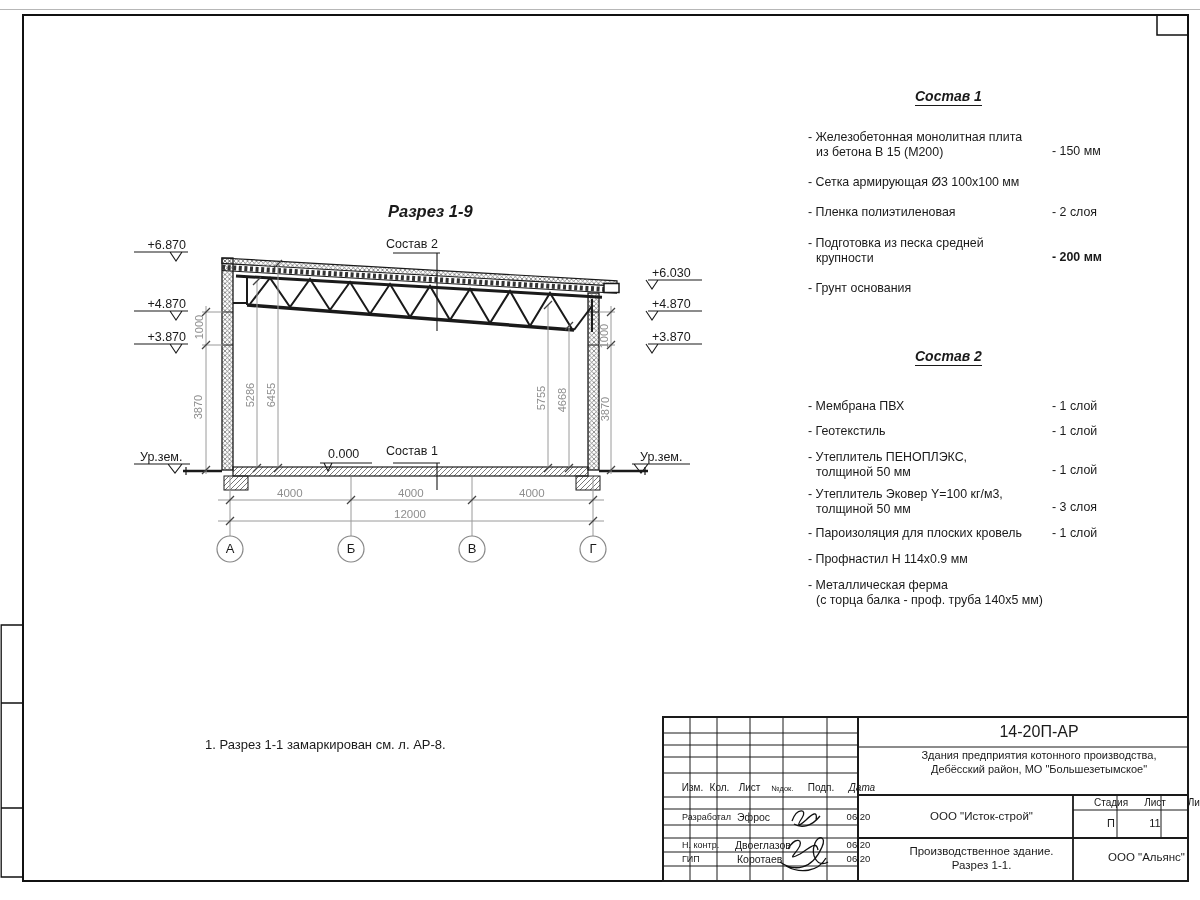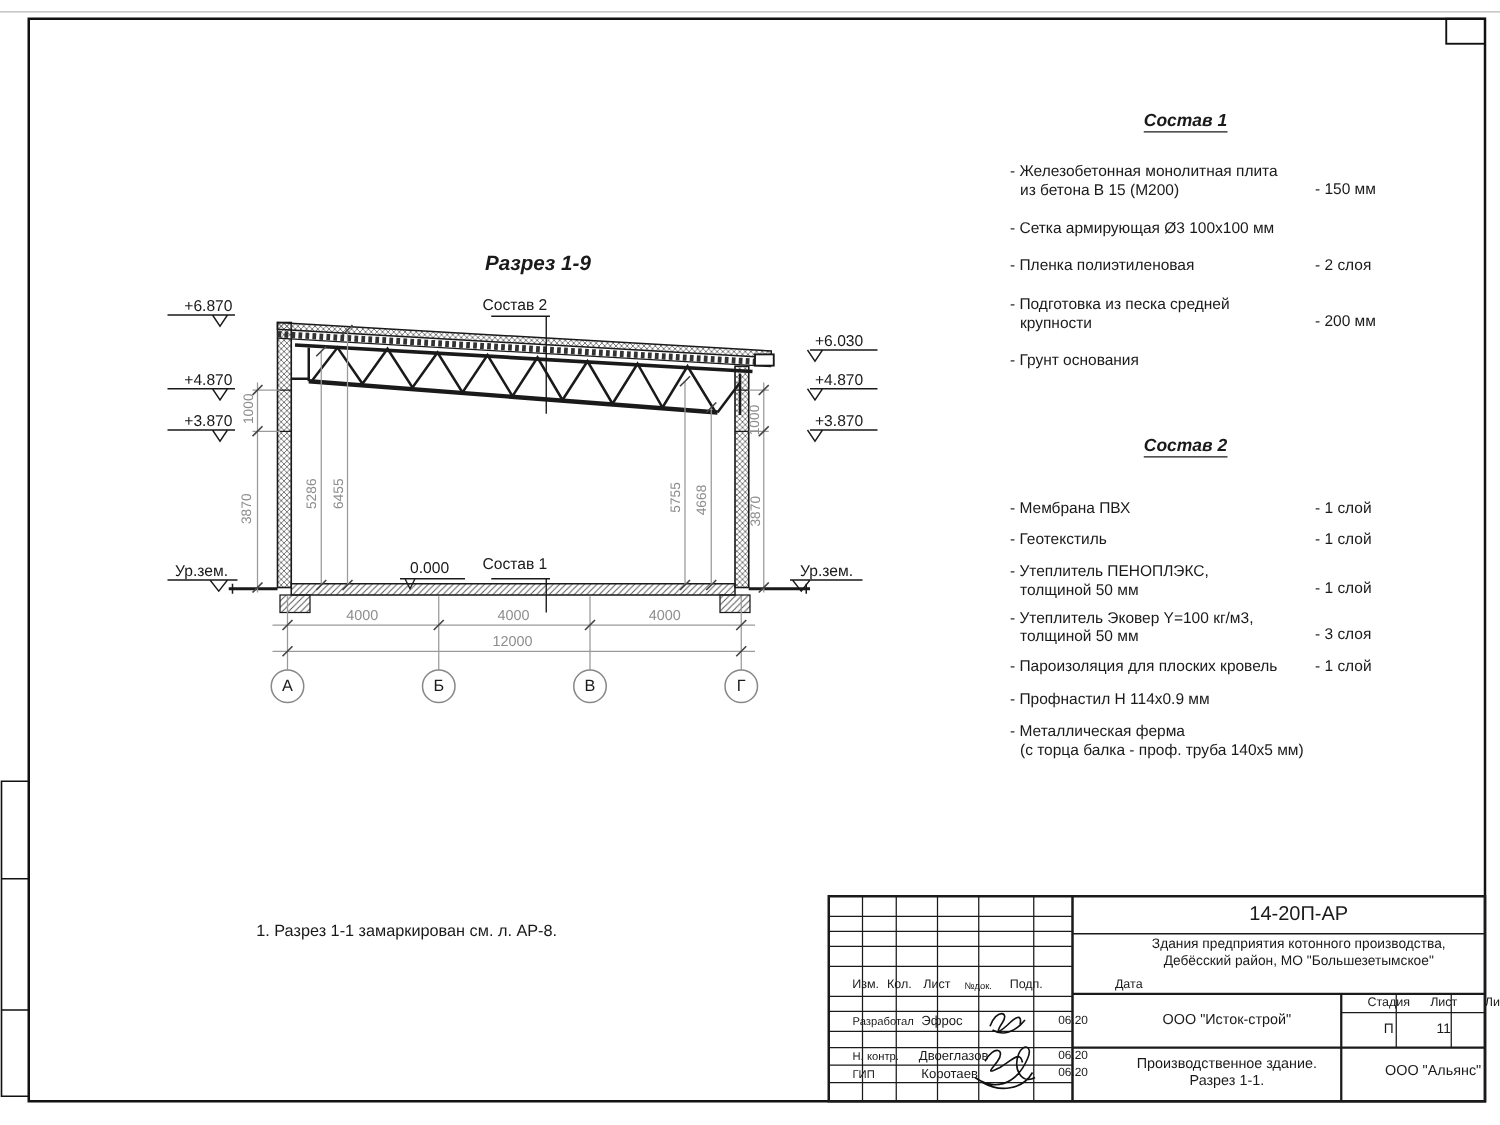--- a/index.html
+++ b/index.html
@@ -166,21 +166,21 @@
 <div class="li" style="left:808px;top:175px;">
   <span class="li-t">- Сетка армирующая Ø3 100х100 мм</span>
 </div>
 <div class="li" style="left:808px;top:205px;">
   <span class="li-t">- Пленка полиэтиленовая</span>
   <span class="li-v">-  2 слоя</span>
 </div>
 <div class="li" style="left:808px;top:236px;">
   <span class="li-t">- Подготовка из песка средней</span>
   <span class="li-t2">крупности</span>
-  <span class="li-v" style="top:14px;">- 200 мм</span>
+  <span class="li-v" style="top:14px;font-weight:bold;">- 200 мм</span>
 </div>
 <div class="li" style="left:808px;top:281px;">
   <span class="li-t">- Грунт основания</span>
 </div>
 
 <span class="t head" style="left:915px;top:348px;">Состав 2</span>
 <div class="li" style="left:808px;top:399px;">
   <span class="li-t">- Мембрана ПВХ</span>
   <span class="li-v">- 1 слой</span>
 </div>
@@ -210,21 +210,21 @@
   <span class="li-t2">(с торца балка - проф. труба 140х5 мм)</span>
 </div>
 
 <span class="t" style="left:205px;top:737px;font-size:13px;">1. Разрез 1-1 замаркирован см. л. АР-8.</span>
 
 <span class="tb c" style="left:663px;top:782px;width:27px;font-size:10px;">Изм.</span>
 <span class="tb c" style="left:690px;top:782px;width:27px;font-size:10px;">Кол.</span>
 <span class="tb c" style="left:717px;top:782px;width:33px;font-size:10px;">Лист</span>
 <span class="tb c" style="left:750px;top:784px;width:33px;font-size:7.5px;">№док.</span>
 <span class="tb c" style="left:783px;top:782px;width:44px;font-size:10px;">Подп.</span>
-<span class="tb c" style="left:868px;top:782px;width:38px;font-size:10px;">Дата</span>
+<span class="tb c" style="left:827px;top:782px;width:38px;font-size:10px;font-style:italic;">Дата</span>
 
 <span class="tb" style="left:666px;top:812px;font-size:9px;">Разработал</span>
 <span class="tb" style="left:721px;top:811px;font-size:10.5px;">Эфрос</span>
 <span class="tb c" style="left:827px;top:811px;width:31px;font-size:9.5px;">06.20</span>
 
 <span class="tb" style="left:666px;top:840px;font-size:9px;">Н. контр.</span>
 <span class="tb" style="left:719px;top:839px;font-size:10.5px;">Двоеглазов</span>
 <span class="tb c" style="left:827px;top:839px;width:31px;font-size:9.5px;">06.20</span>
 
 <span class="tb" style="left:666px;top:854px;font-size:9px;">ГИП</span>

